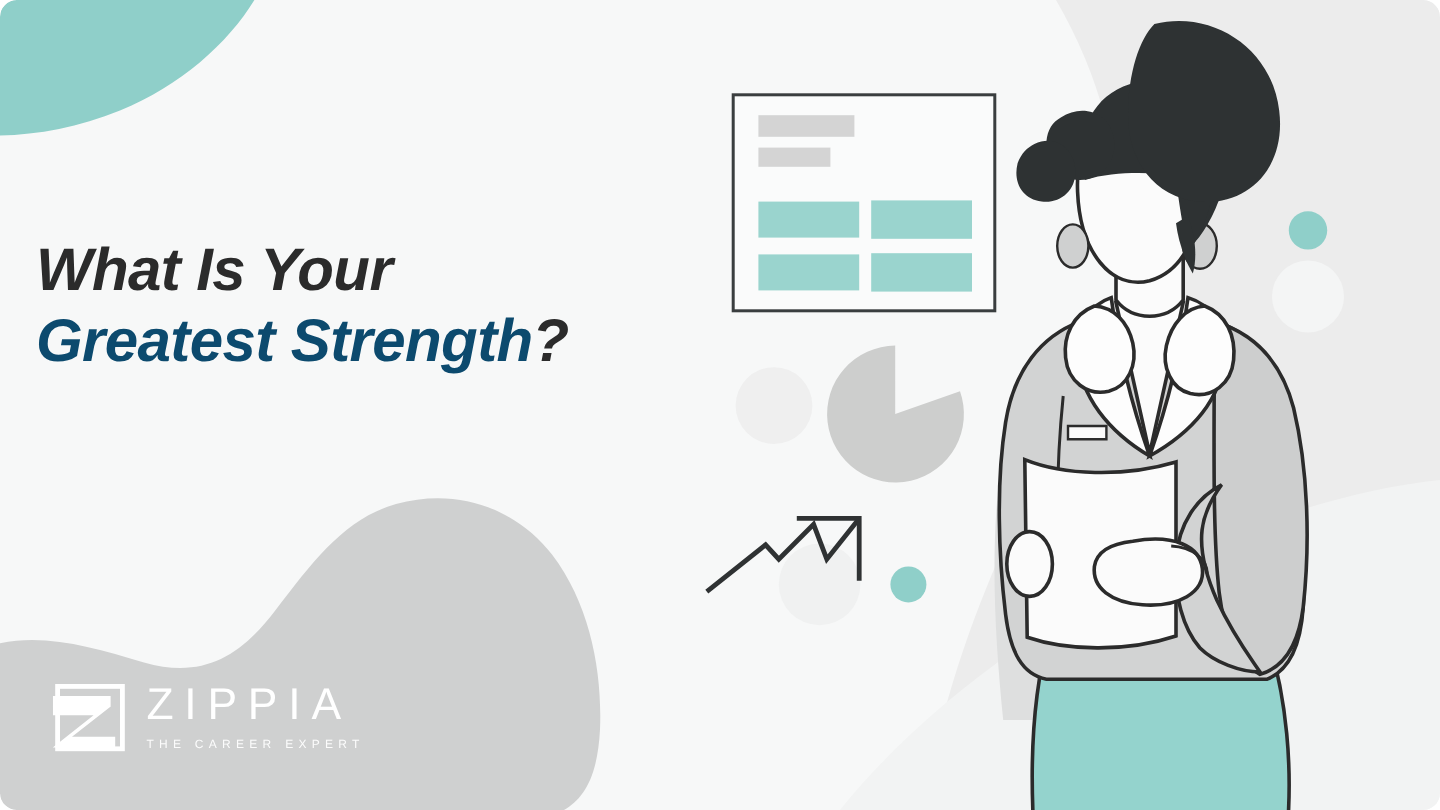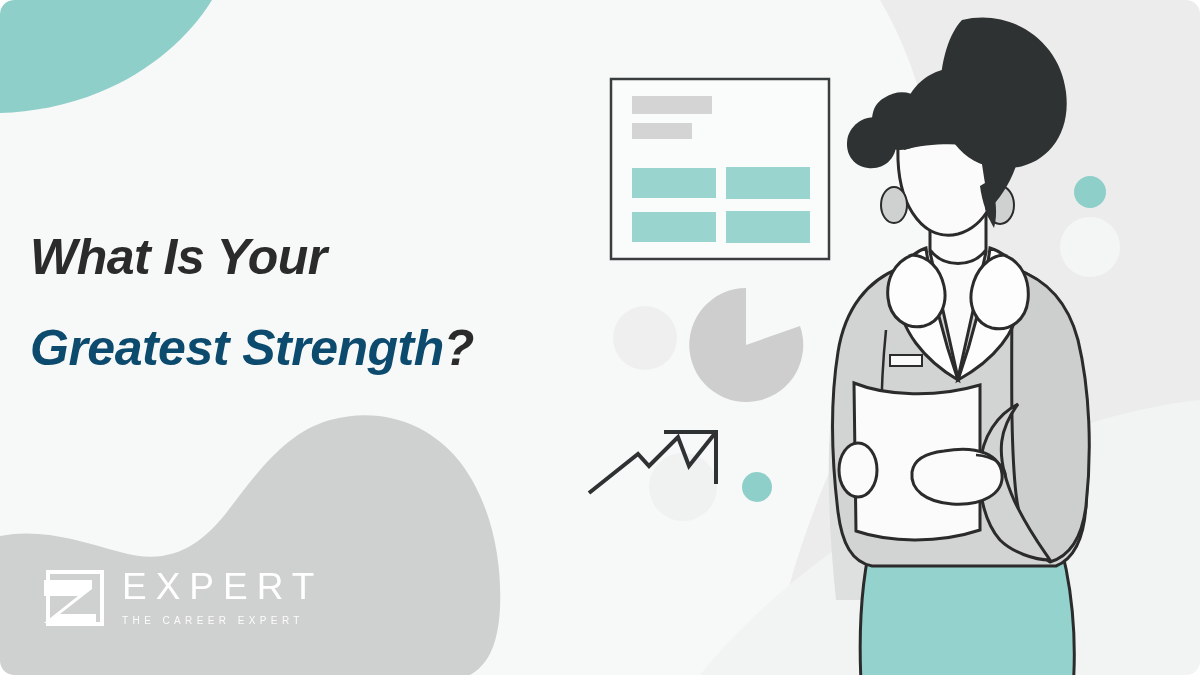--- a/index.html
+++ b/index.html
@@ -27,21 +27,20 @@
     width: 540px;
     z-index: 40;
   }
   .headline-line {
     font-style: italic;
     font-weight: 700;
     font-size: 50px;
     line-height: 59px;
     letter-spacing: -0.5px;
     white-space: nowrap;
-    margin-top: 32px;
   }
   .line-dark { color: #2b2b2b; }
   .line-accent { color: #0c4a6e; }
   .qmark { color: #2b2b2b; font-style: italic; font-weight: 700; }
 
   
   #logo {
     position: absolute;
     left: 44px;
     top: 568px;
@@ -231,18 +230,18 @@
 
   <div id="logo">
     <svg id="logo-mark" viewBox="0 0 62 58" xmlns="http://www.w3.org/2000/svg">
 
       <rect x="4" y="3" width="54" height="52" fill="none" stroke="#ffffff" stroke-width="4"></rect>
 
       <path fill="#ffffff" d="M 0 11 L 48 11 L 48 20 L 20 20 L 48 20 L 16 45 L 52 45 L 52 54 L 0 54 L 34 27 L 0 27 Z"></path>
       <path fill="#ffffff" d="M 10 11 L 48 11 L 48 20 L 10 20 Z"></path>
     </svg>
     <div id="logo-text-wrap">
-      <div id="logo-wordmark">EXPERT</div>
+      <div id="logo-wordmark">ZIPPIA</div>
       <div id="logo-tagline">THE CAREER EXPERT</div>
     </div>
   </div>
 
 </div>
 
 </body></html>

